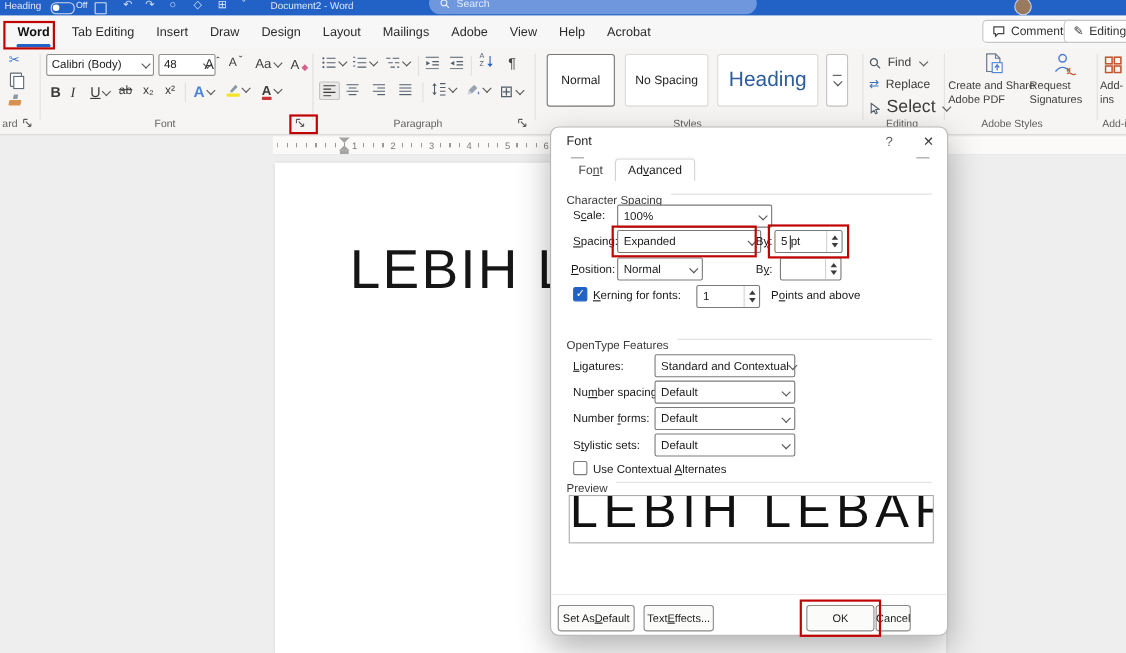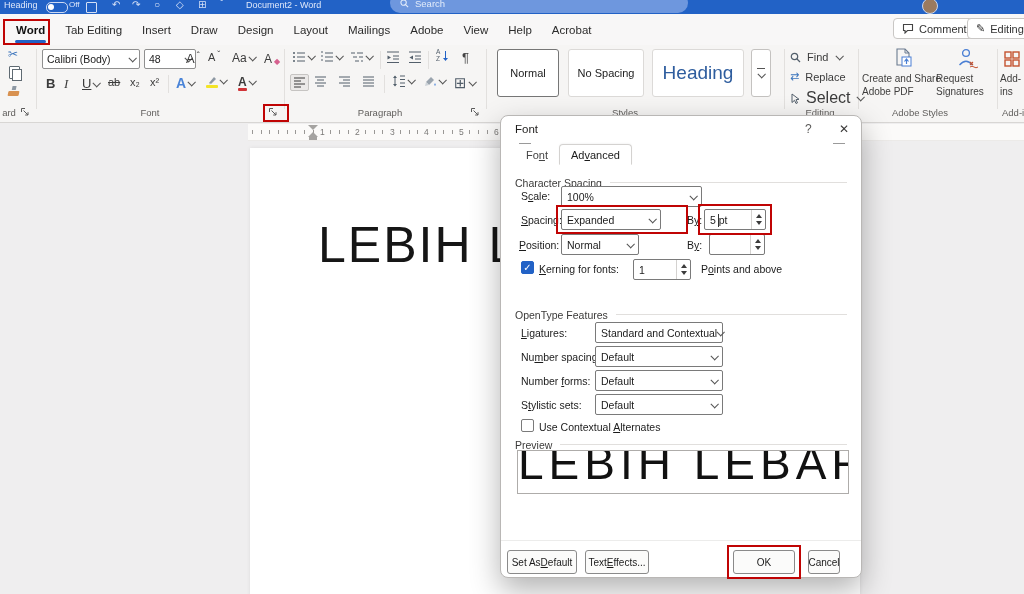--- a/index.html
+++ b/index.html
@@ -63,21 +63,21 @@
   .doctext{position:absolute;left:318px;top:94px;font-size:50px;letter-spacing:2px;color:#161616;white-space:nowrap}
 
   
   .dlg{position:absolute;left:500px;top:115px;width:362px;height:463px;background:#fff;border:1px solid #b9b7b5;border-radius:8px;
        box-shadow:0 12px 30px rgba(0,0,0,.30);z-index:50;box-sizing:border-box;font-size:10.5px;color:#1b1b1b}
   .dttl{position:absolute;left:14px;top:7px;font-size:11.5px;color:#201f1e}
   .dhelp{position:absolute;left:304px;top:6px;font-size:12px;color:#5c5b5a}
   .dclose{position:absolute;left:334px;top:5px;font-size:12px;color:#3b3a39;padding:1px 4px}
   .dtab{position:absolute;top:28px;height:21px;display:flex;align-items:center;padding:0 11px;font-size:11px;color:#444;box-sizing:border-box}
   .dtab.active{border:1px solid #d4d2d0;border-bottom-color:#fff;border-radius:4px 4px 0 0;color:#1b1b1b;background:#fff;box-shadow:0 -1px 2px rgba(0,0,0,.04)}
-  .dsec{position:absolute;left:14px;right:14px;height:13px;display:flex;align-items:center;gap:8px;font-size:10.5px;color:#3b3a39;white-space:nowrap}
+  .dsec{position:absolute;left:14px;right:14px;height:13px;display:flex;gap:8px;font-size:10.5px;color:#3b3a39;white-space:nowrap}
   .dsec::after{content:"";flex:1;height:1px;background:#e1dfdd}
   .dlabel{position:absolute;font-size:10.5px;color:#1b1b1b;white-space:nowrap}
   .dcombo{position:absolute;height:21px;border:1px solid #7a7a7a;border-radius:2px;background:#fff;display:flex;align-items:center;
           padding:0 5px;font-size:10.5px;box-sizing:border-box;white-space:nowrap}
   .dcombo .cv{margin-left:auto}
   .dspin{position:absolute;height:21px;border:1px solid #7a7a7a;border-radius:2px;background:#fff;display:flex;align-items:stretch;
          font-size:10.5px;box-sizing:border-box}
   .dspin .val{flex:1;display:flex;align-items:center;padding:0 5px;white-space:nowrap}
   .spcol{width:13px;border-left:1px solid #d4d2d0;display:flex;flex-direction:column;align-items:center;justify-content:center;gap:3px}
   .tu{width:0;height:0;border-left:3px solid transparent;border-right:3px solid transparent;border-bottom:4px solid #3b3b3b}
@@ -426,21 +426,21 @@
         <span>Character Spacing</span>
       </div>
 
     <span class="dlabel" style="left:20px;top:74px">S<u>c</u>ale:</span>
     <div class="dcombo" style="left:60px;top:70px;width:141px">
         <span>100%</span>
         <span class="cv"></span>
       </div>
 
     <span class="dlabel" style="left:20px;top:98px"><u>S</u>pacing:</span>
-    <div class="dcombo" style="left:60px;top:93px;width:100px">
+    <div class="dcombo" style="left:60px;top:93px;width:131px">
         <span>Expanded</span>
         <span class="cv"></span>
       </div>
     <span class="dlabel" style="left:186px;top:98px">B<u>y</u>:</span>
     <div class="dspin" style="left:203px;top:93px;width:62px">
       <span class="val">5 pt</span>
       <span class="caret"></span>
       <span class="spcol">
           <span class="tu"></span>
           <span class="td"></span>
@@ -506,21 +506,21 @@
     <div class="prevbox">
       <div class="prevtxt">LEBIH LEBAR</div>
     </div>
     <span class="pmark" style="left:18px"></span>
     <span class="pmark" style="left:332px"></span>
 
     <div class="dfline"></div>
     <div class="dbtn" style="left:6px;width:70px">Set As <u>D</u>efault</div>
     <div class="dbtn" style="left:84px;width:64px">Text <u>E</u>ffects...</div>
     <div class="dbtn" style="left:232px;width:62px">OK</div>
-    <div class="dbtn" style="left:307px;width:32px">Cancel</div>
+    <div class="dbtn" style="left:295px;width:32px">Cancel</div>
 
     <div class="redbox indlg" style="left:55px;top:89px;width:132px;height:29px"></div>
     <div class="redbox indlg" style="left:197px;top:88px;width:74px;height:31px"></div>
     <div class="redbox indlg" style="left:226px;top:429px;width:74px;height:34px"></div>
   </div>
 
   <div class="redbox" style="left:3px;top:19px;width:47px;height:26px"></div>
   <div class="redbox" style="left:263px;top:104px;width:26px;height:18px"></div>
 
 </div>

